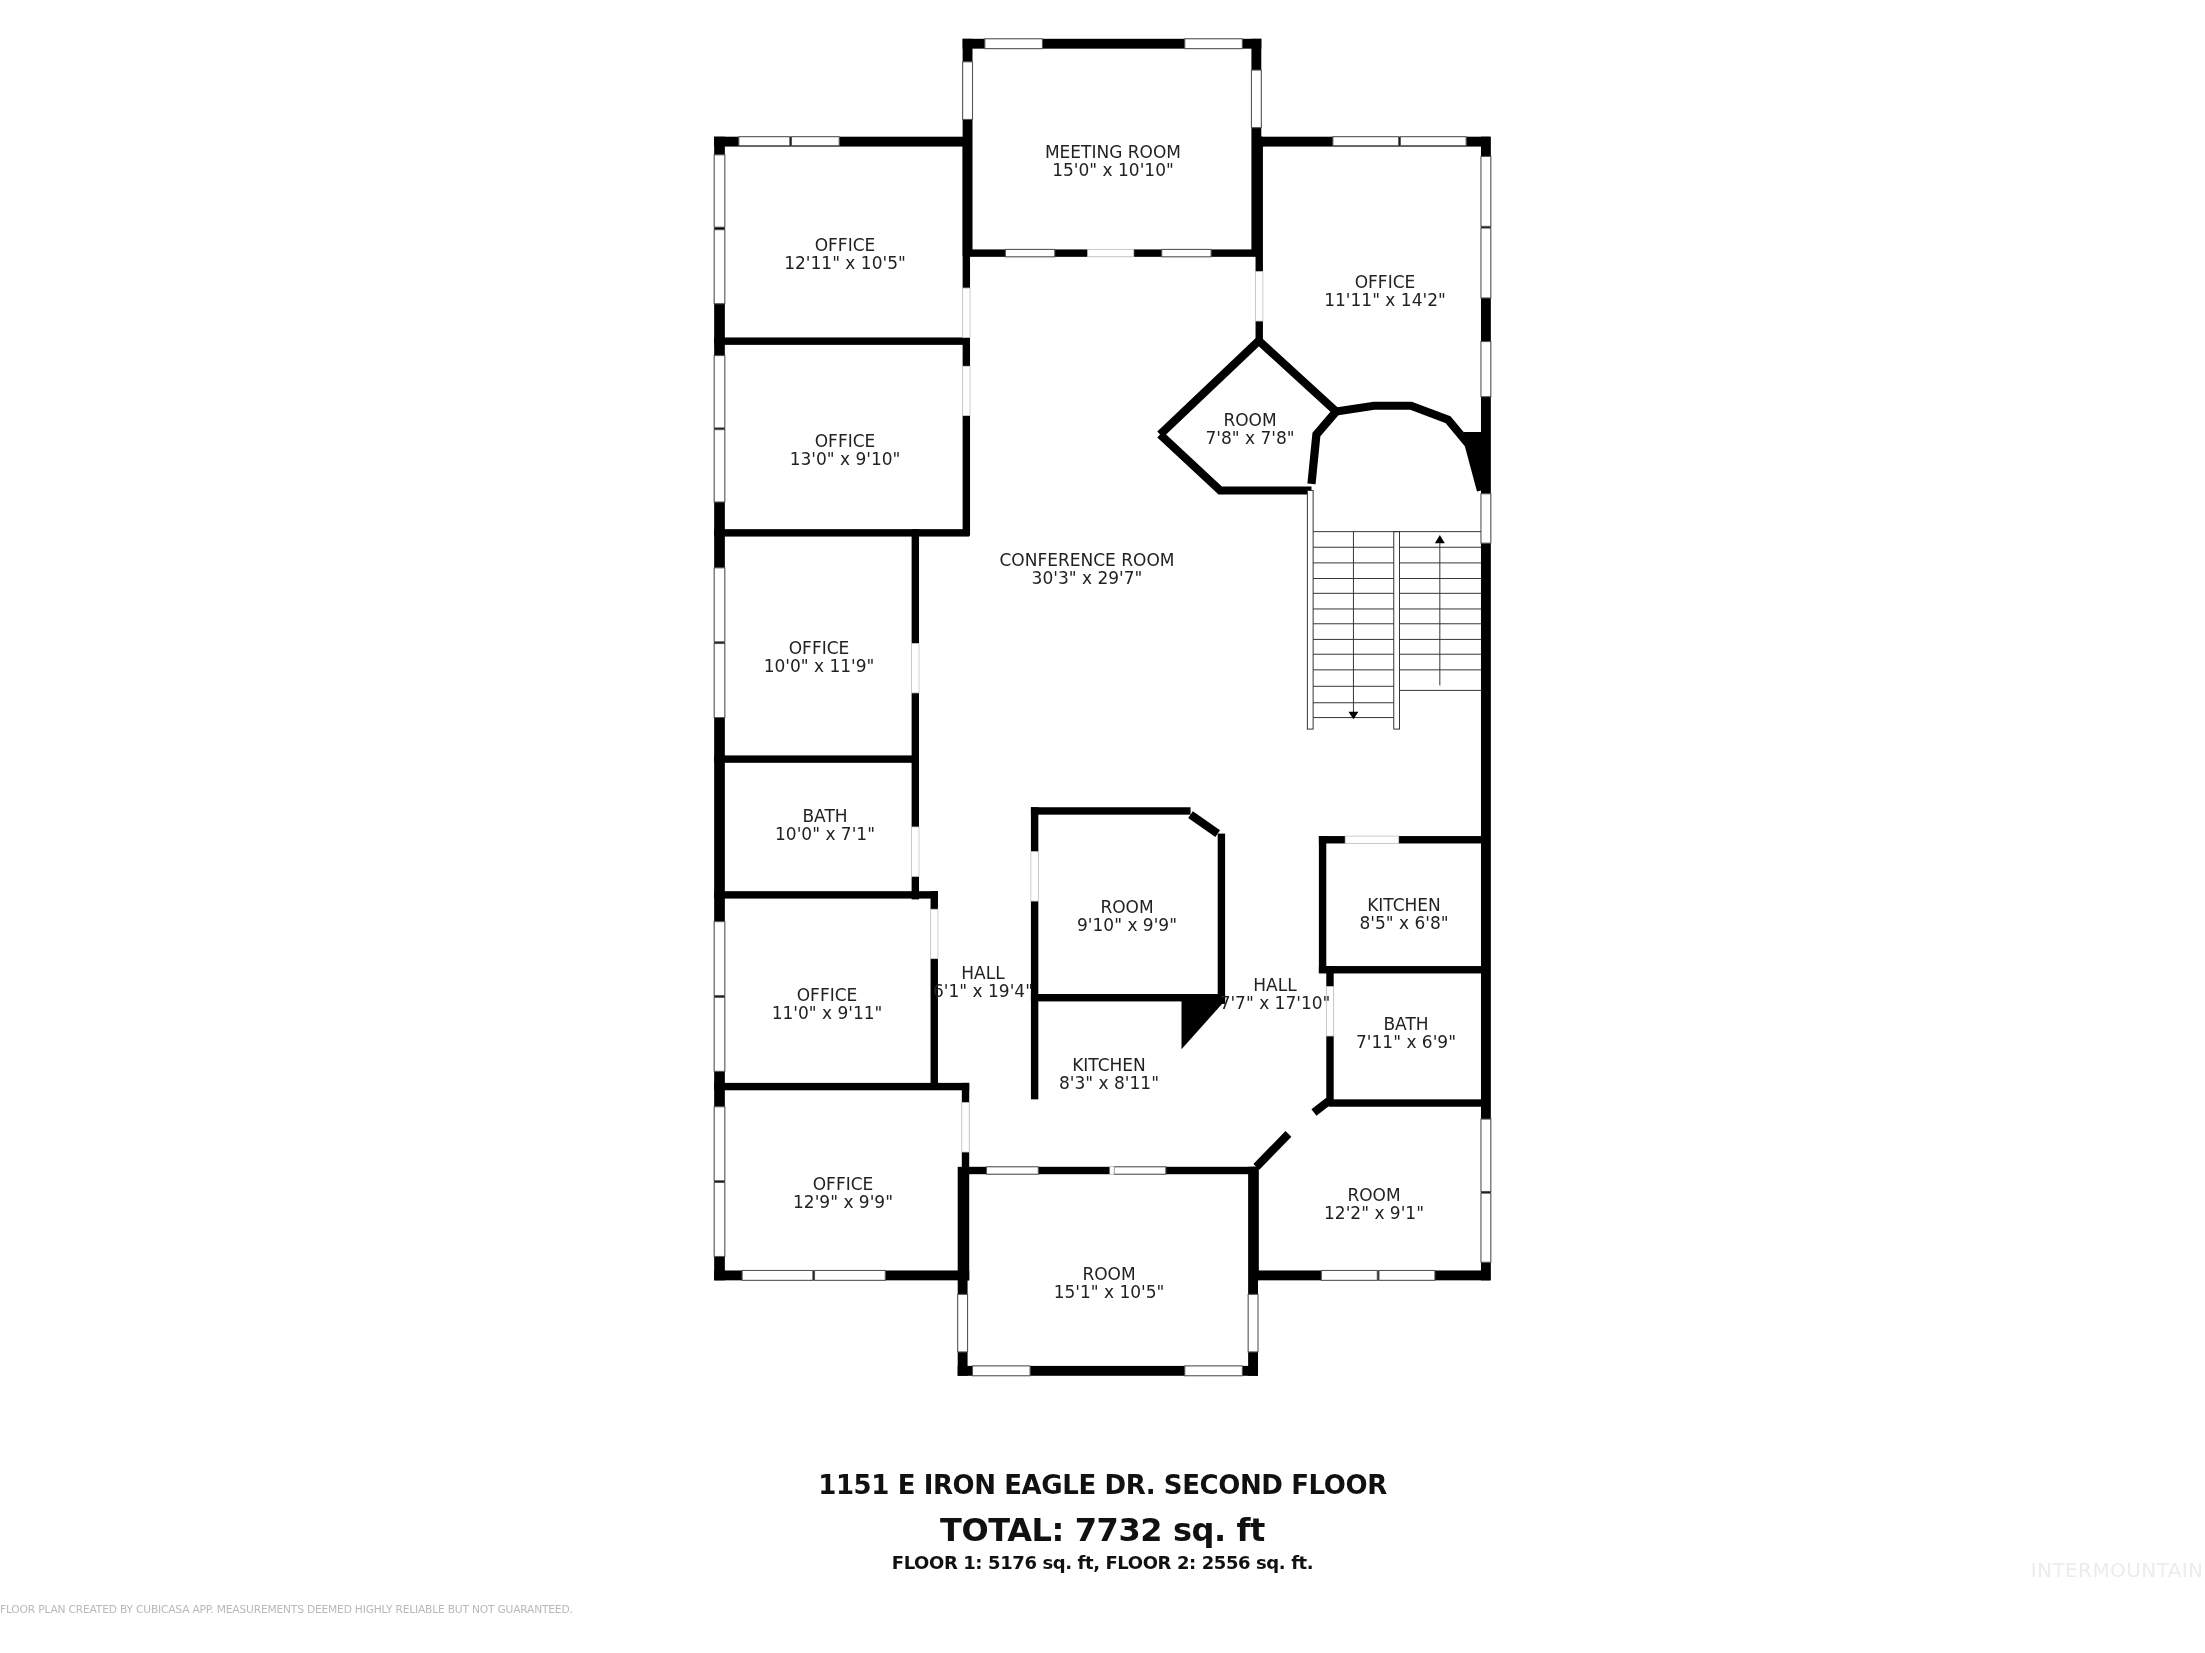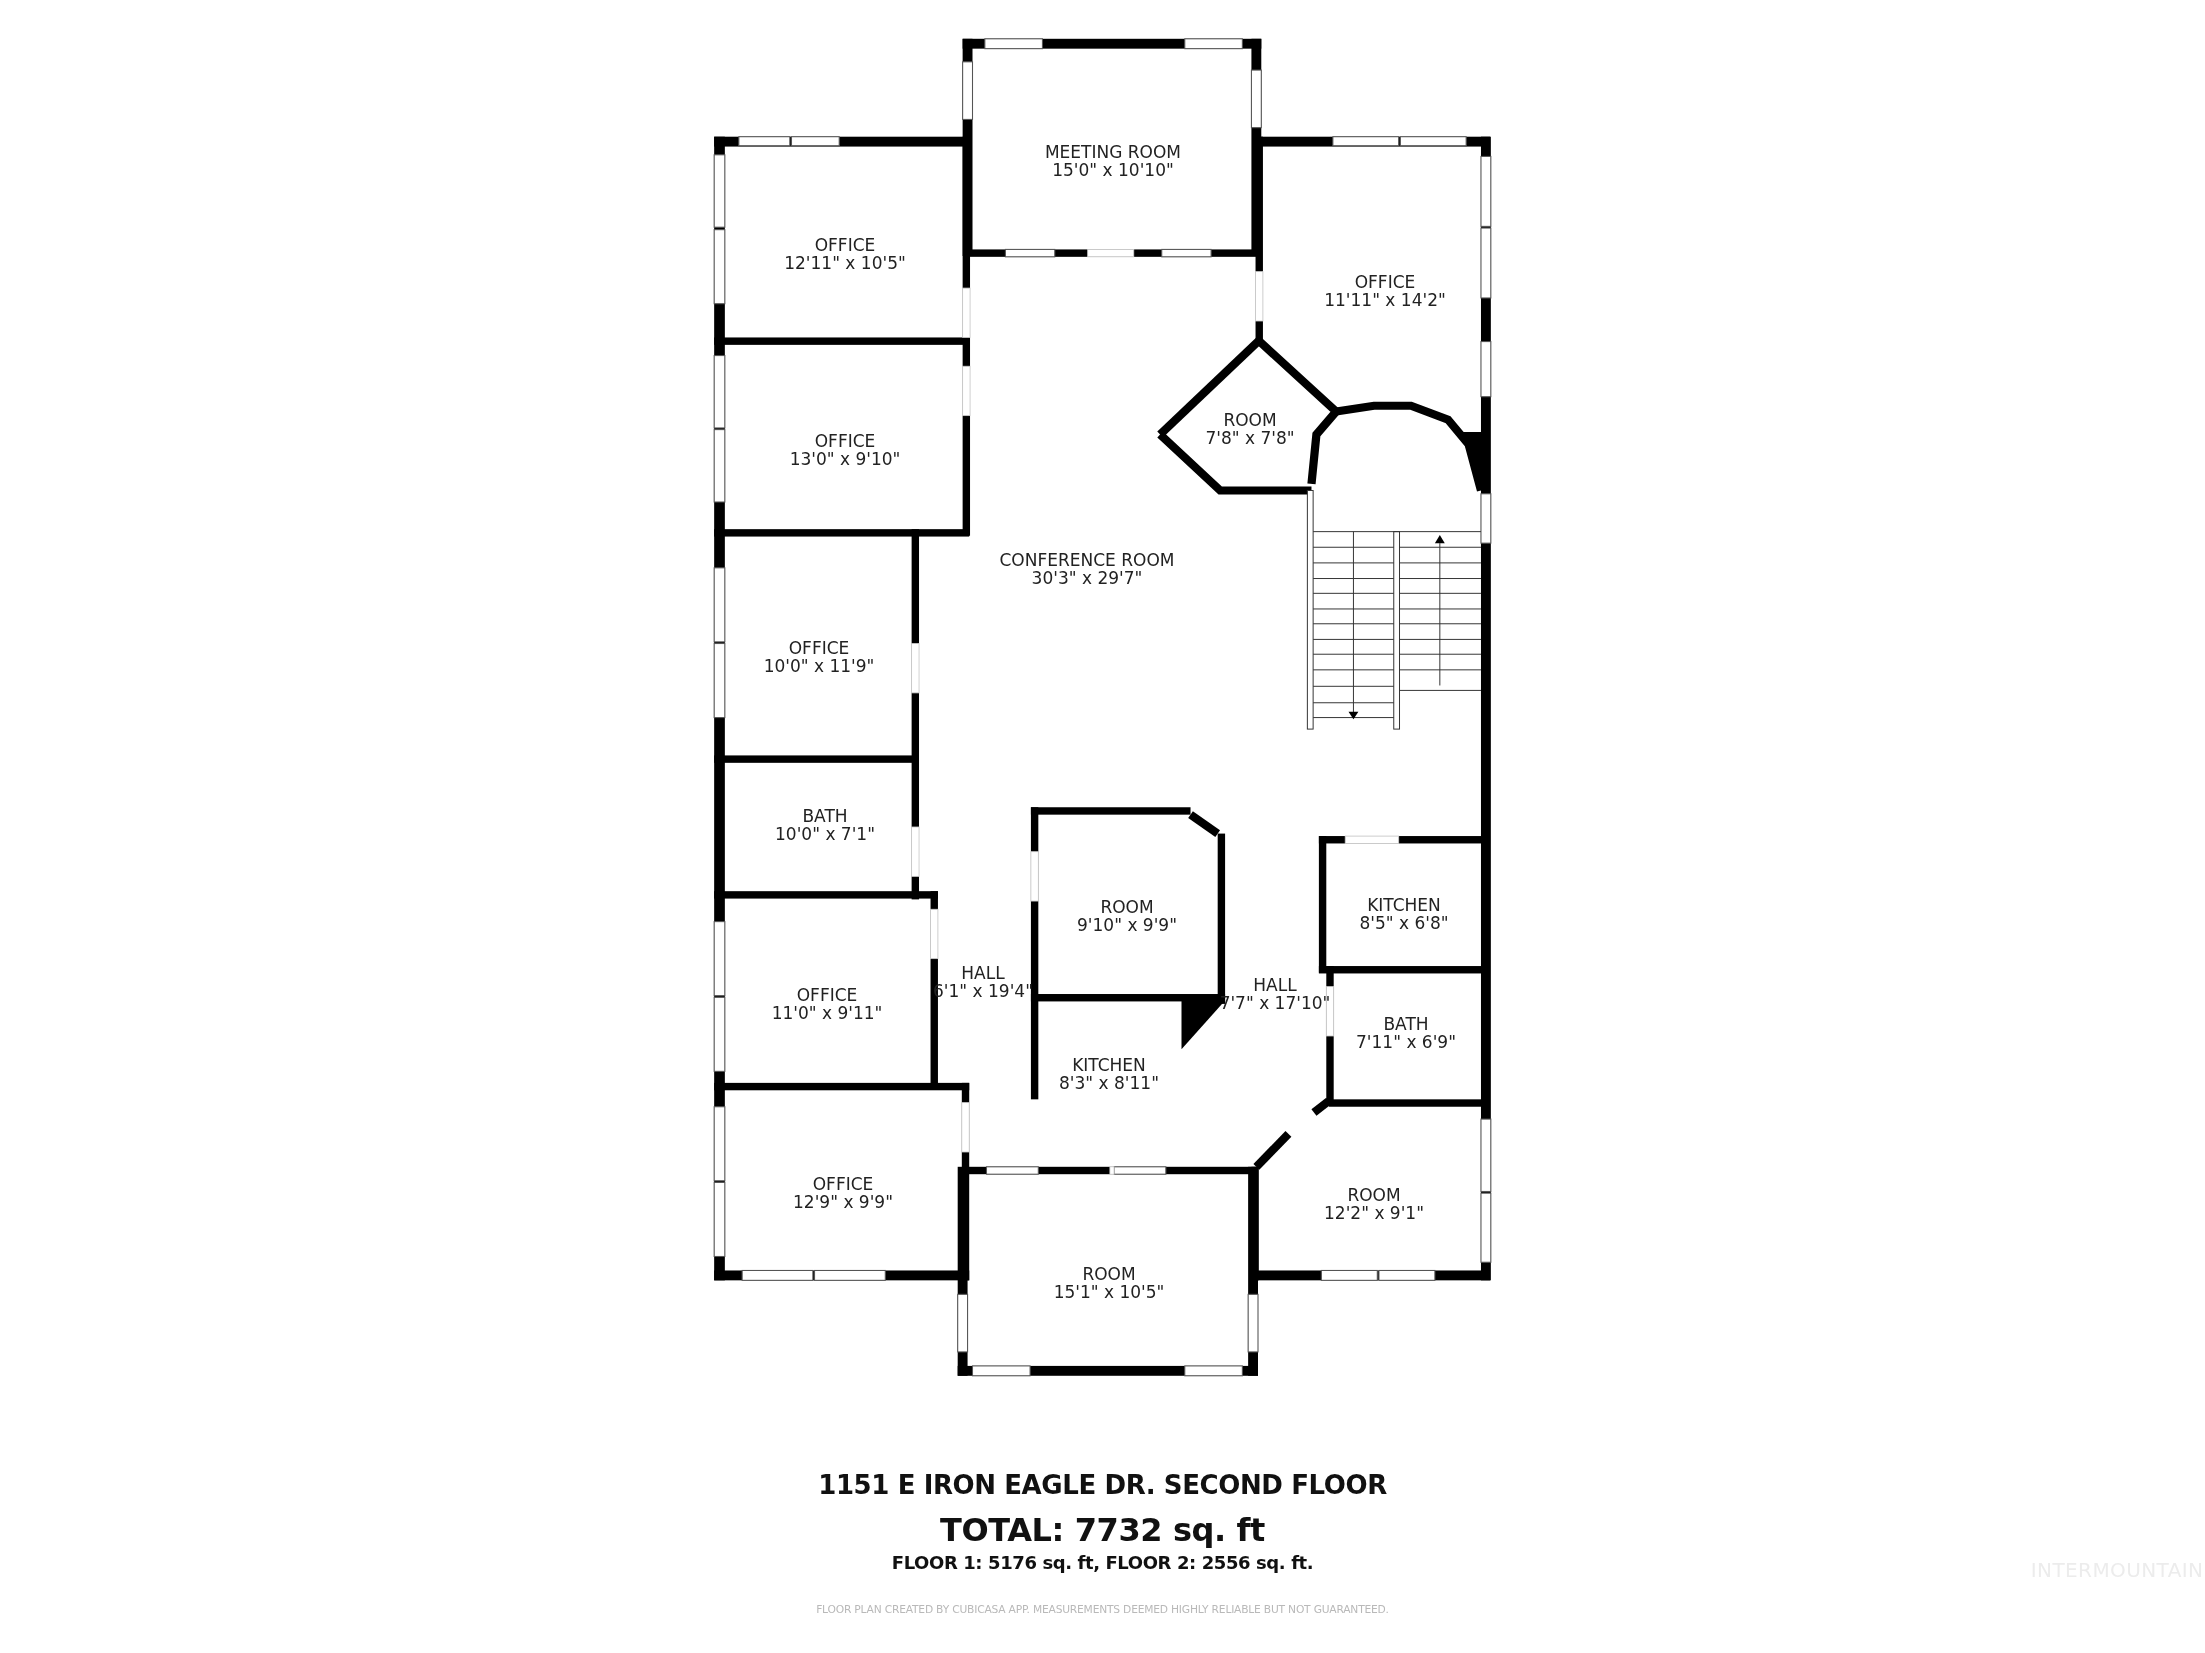--- a/index.html
+++ b/index.html
@@ -4,21 +4,21 @@
 <style>
   html, body { margin: 0; padding: 0; background: #ffffff; }
   body { width: 2205px; height: 1654px; position: relative; overflow: hidden; font-family: "Liberation Sans", "DejaVu Sans", sans-serif; }
   #plan { position: absolute; left: 0; top: 0; width: 2205px; height: 1654px; }
   .room-label { position: absolute; transform: translate(-50%, -50%); text-align: center; color: #222222; font-family: "DejaVu Sans", sans-serif; font-size: 17px; line-height: 18px; white-space: nowrap; }
   .room-label span { display: block; }
   .title-block { position: absolute; left: 0; width: 2205px; text-align: center; color: #111111; font-family: "DejaVu Sans", sans-serif; font-weight: bold; }
   .t1 { top: 1470px; font-size: 26px; letter-spacing: -0.4px; }
   .t2 { top: 1511px; font-size: 32px; letter-spacing: -0.4px; }
   .t3 { top: 1552px; font-size: 18px; letter-spacing: -0.4px; }
-  .disclaimer { position: absolute; top: 1603px; left: 0; width: 2205px; text-align: center; color: #b9b9b9; font-family: "DejaVu Sans", sans-serif; font-size: 10.7px; letter-spacing: -0.2px; }
+  .disclaimer { position: absolute; top: 1603px; left: 0; width: 2205px; text-align: left; color: #b9b9b9; font-family: "DejaVu Sans", sans-serif; font-size: 10.7px; letter-spacing: -0.2px; }
   .watermark { position: absolute; top: 1558px; right: 1.6px; color: #ececec; font-family: "DejaVu Sans", sans-serif; font-size: 20px; letter-spacing: 0.4px; }
 </style>
 </head>
 <body>
 
 <svg id="plan" viewBox="0 0 2680 2010" xmlns="http://www.w3.org/2000/svg">
   <g fill="#000" stroke="none">
 
     <rect x="1170" y="47" width="363" height="12"></rect>
     <rect x="1170" y="47" width="12" height="264"></rect>

